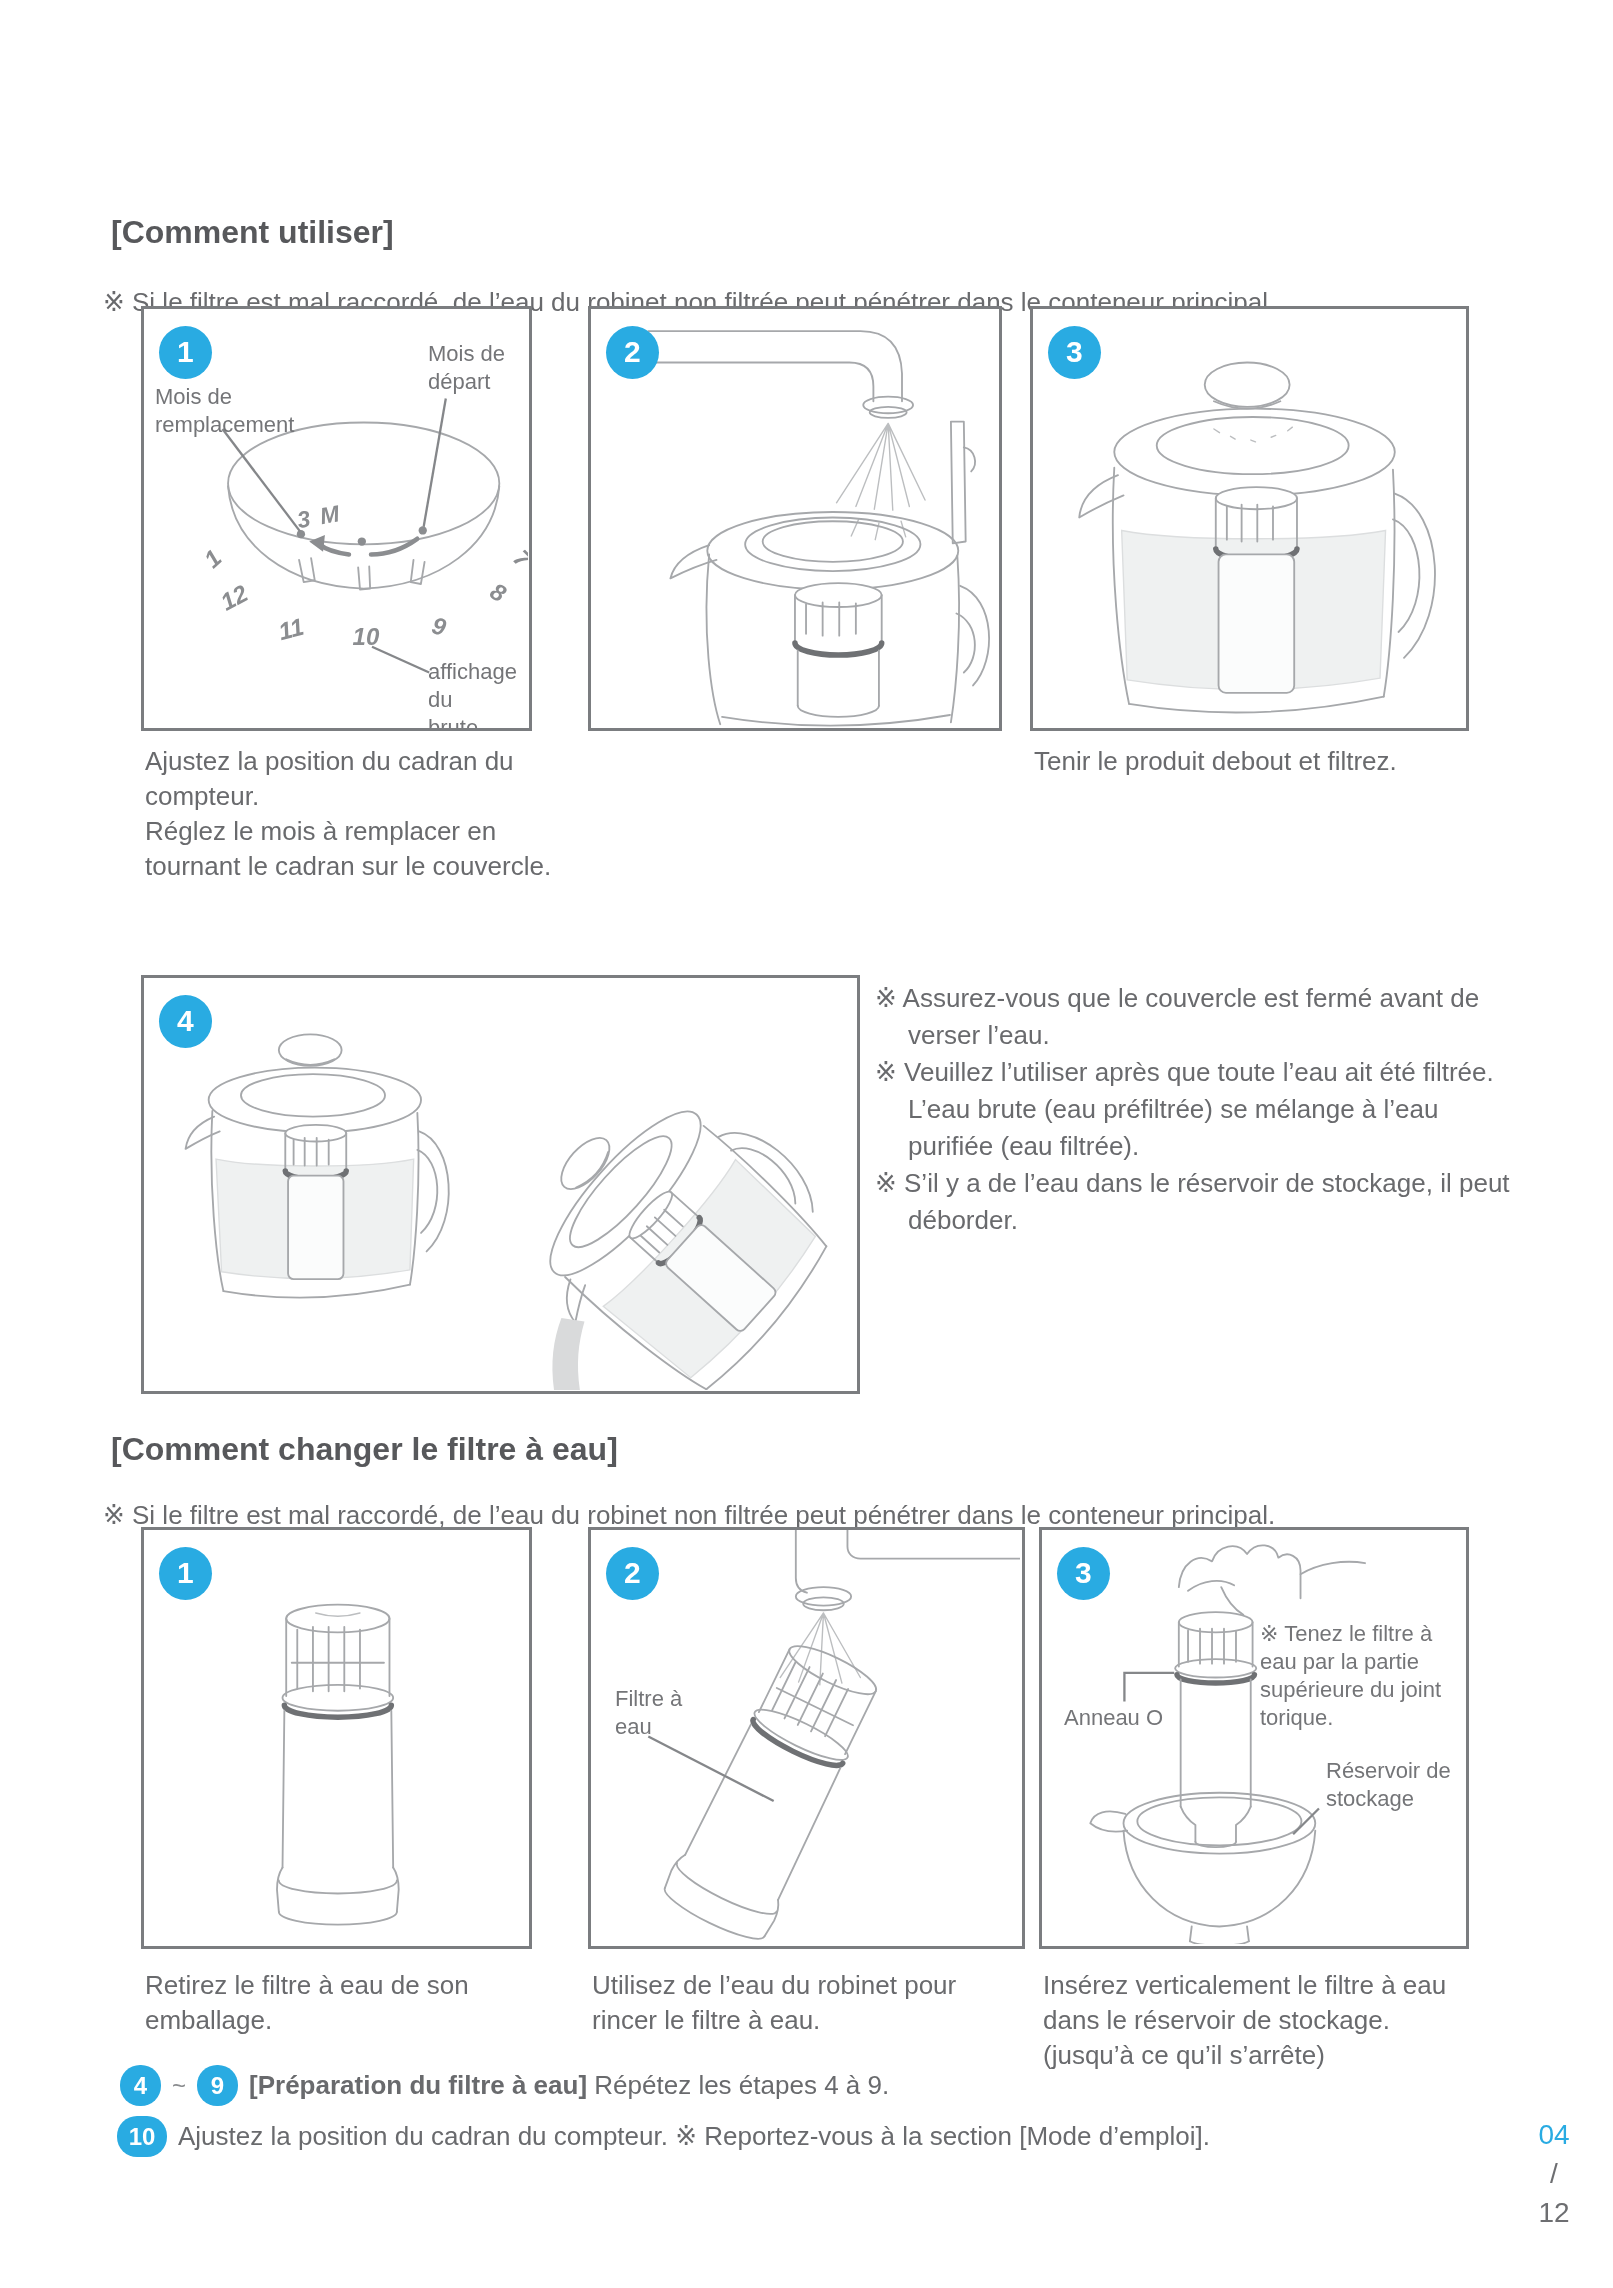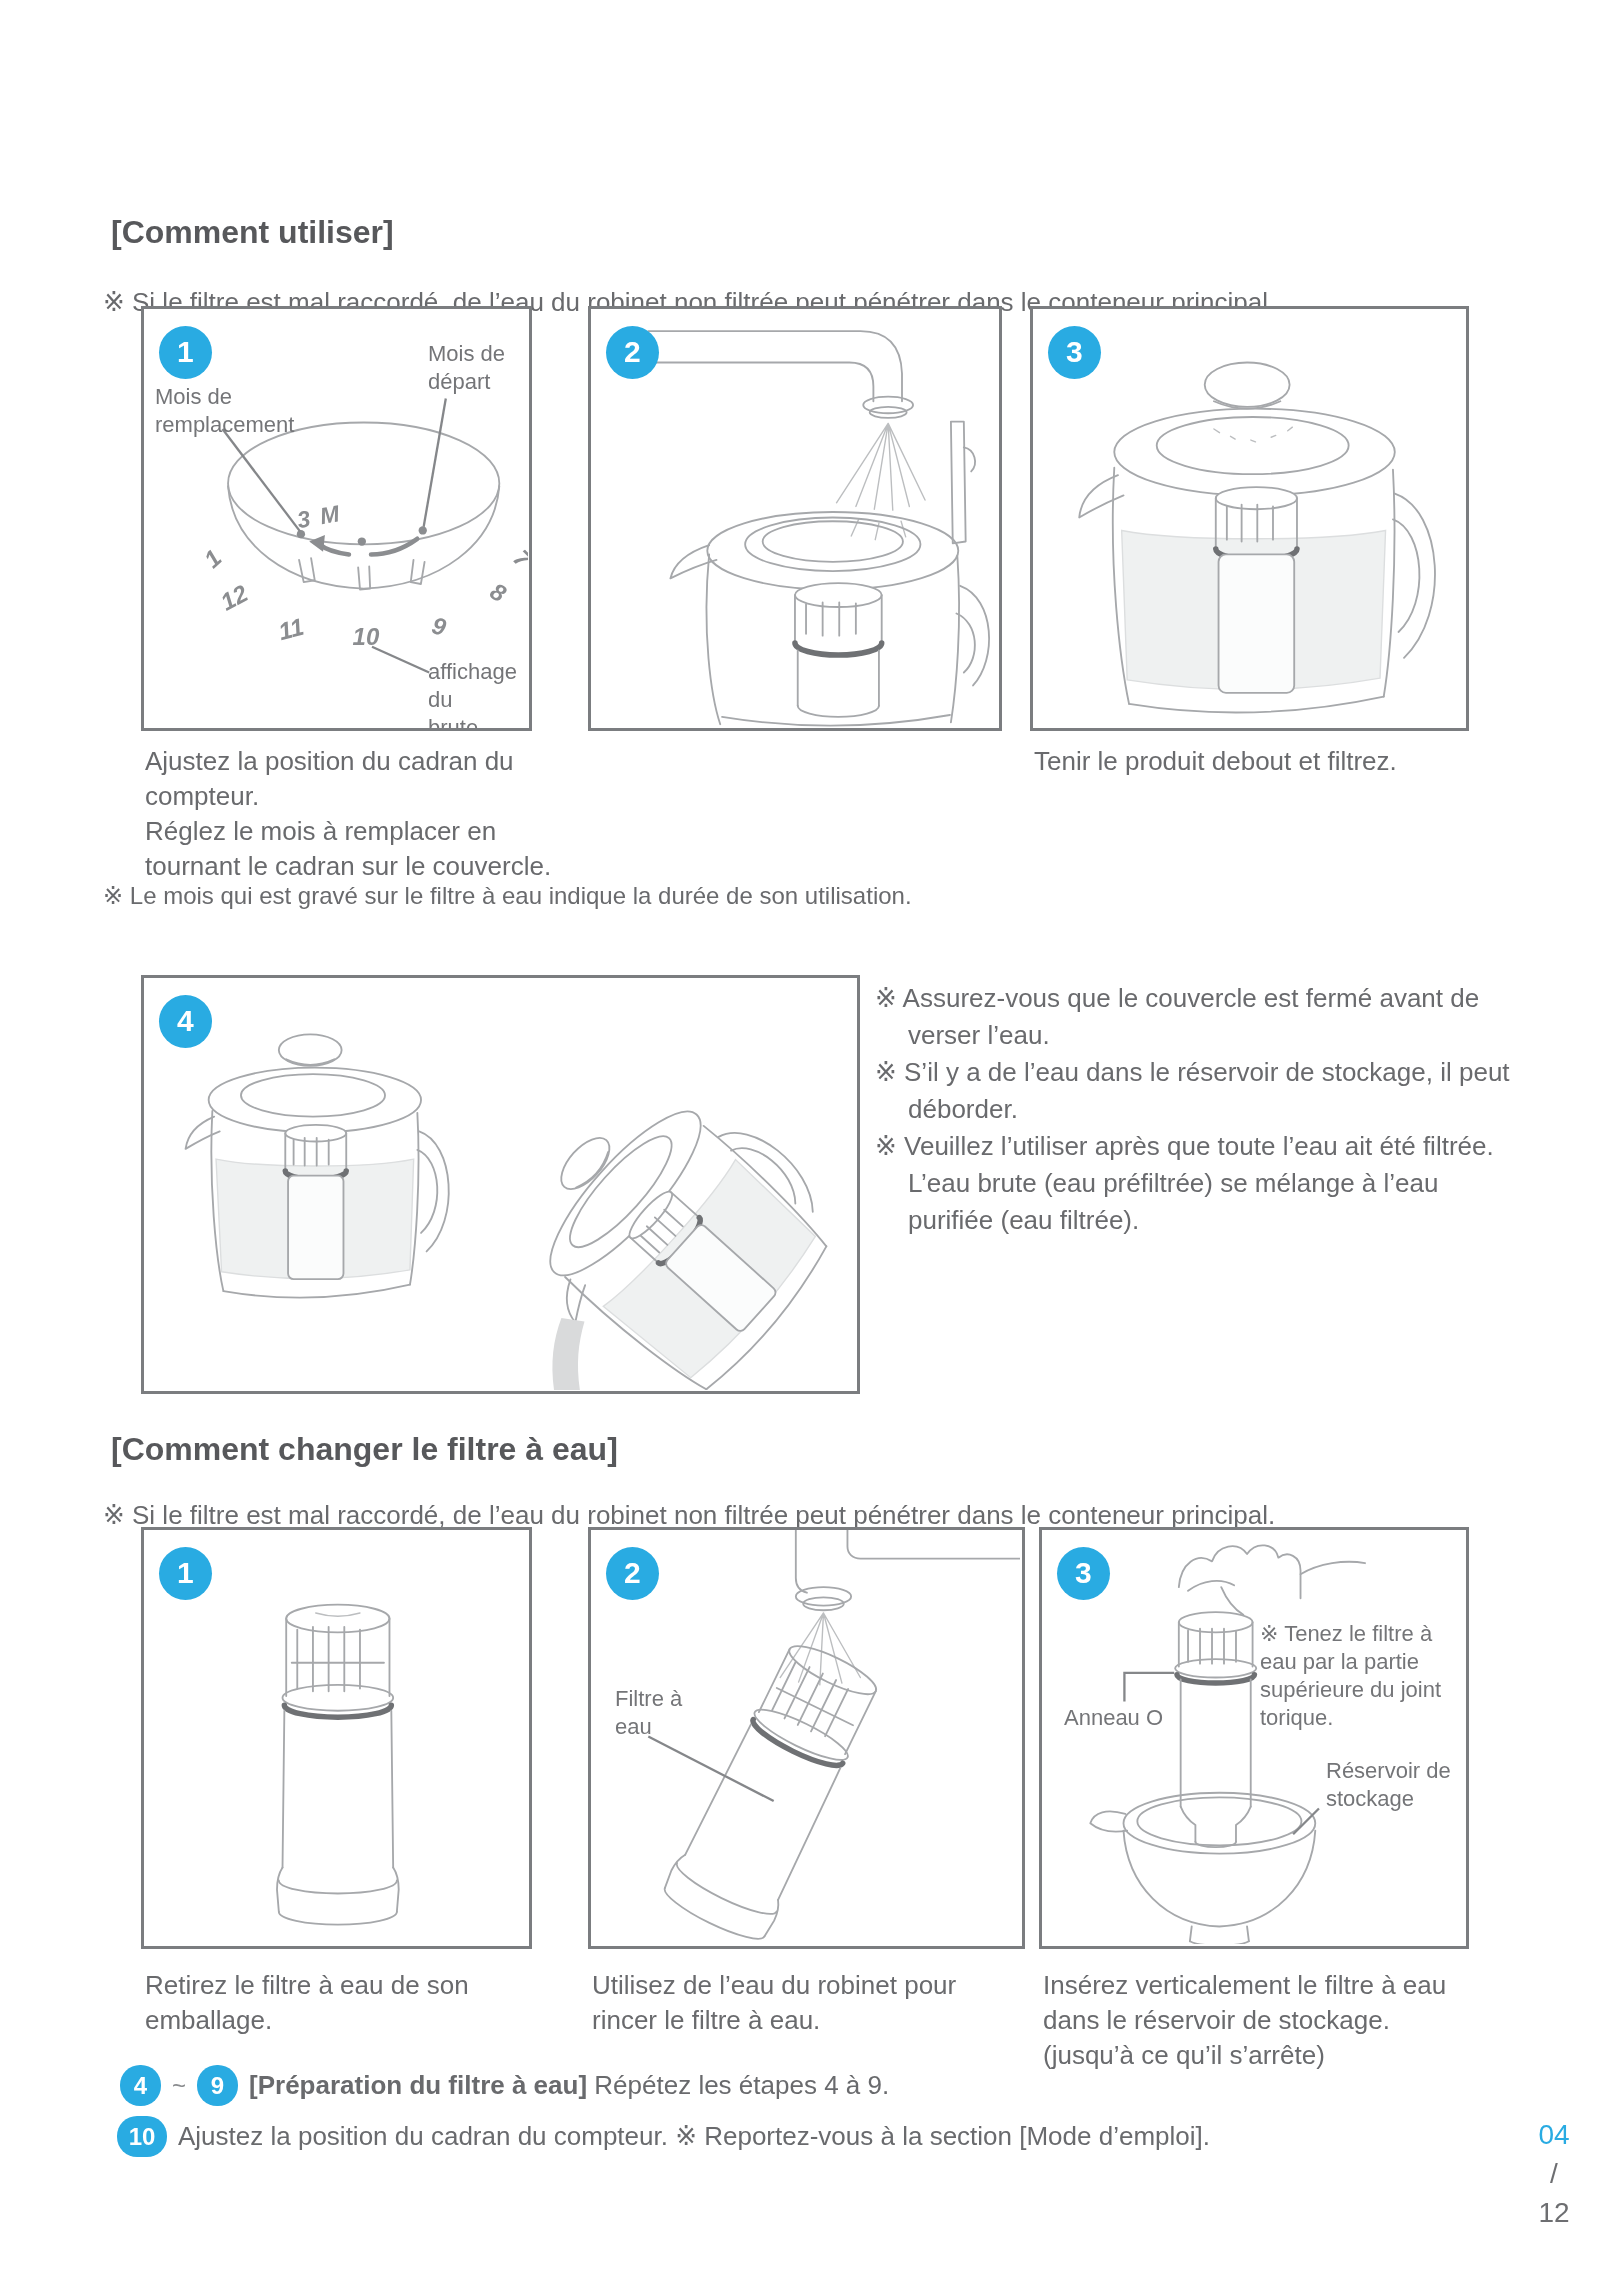--- a/index.html
+++ b/index.html
@@ -142,21 +142,20 @@
       <rect class="s-white" x="201" y="266" width="82" height="150" rx="8" style="fill:#fbfcfc"></rect>
     </svg>
   </div>
 
   <div class="caption" style="left:145px; top:744px; width:415px;">Ajustez la position du cadran du
 compteur.
 Réglez le mois à remplacer en
 tournant le cadran sur le couvercle.</div>
   <div class="caption" style="left:1034px; top:744px; width:461px;">Tenir le produit debout et filtrez.</div>
 
-  <div class="note-line" style="left:103px; top:879px; width:1421px;">※ Le mois qui est gravé sur le filtre à eau indique la durée de son utilisation.</div>
 
   <div class="panel" style="left:141px; top:975px; width:719px; height:419px;">
     <div class="badge">4</div>
     <svg width="712" height="412" viewBox="0 0 771 446">
       <defs>
         <g id="jug">
           <ellipse class="s" cx="150" cy="34" rx="34" ry="17"></ellipse>
           <path class="s" d="M 124 44 Q 150 56 176 44"></path>
           <ellipse class="s" cx="155" cy="88" rx="115" ry="35"></ellipse>
           <ellipse class="s" cx="153" cy="83" rx="78" ry="23"></ellipse>
@@ -176,25 +175,25 @@
       </defs>
       <use href="#jug" transform="translate(30,44)"></use>
       <use href="#jug" transform="translate(405,128) rotate(-48 155 140)"></use>
       <path class="s-stream" d="M 452 368 C 443 392 440 416 444 446 L 472 446 C 468 418 470 396 477 372 Z"></path>
     </svg>
   </div>
 
   <div class="pour-notes">
     <p class="pn">※ Assurez-vous que le couvercle est fermé avant de
 verser l’eau.</p>
-    <p class="pn">※ S’il y a de l’eau dans le réservoir de stockage, il peut
-déborder.</p>
     <p class="pn">※ Veuillez l’utiliser après que toute l’eau ait été filtrée.
 L’eau brute (eau préfiltrée) se mélange à l’eau
 purifiée (eau filtrée).</p>
+    <p class="pn">※ S’il y a de l’eau dans le réservoir de stockage, il peut
+déborder.</p>
   </div>
 
 
   <div class="sec-title" style="left:111px; top:1431px;">[Comment changer le filtre à eau]</div>
   <div class="warning" style="left:103px; top:1484px;">※ Si le filtre est mal raccordé, de l’eau du robinet non filtrée peut pénétrer dans le conteneur principal.</div>
 
   <div class="panel" style="left:141px; top:1527px; width:391px; height:422px;">
     <div class="badge">1</div>
     <svg width="384" height="414" viewBox="0 0 416 449">
       <ellipse class="s" cx="210" cy="96" rx="56" ry="15"></ellipse>

